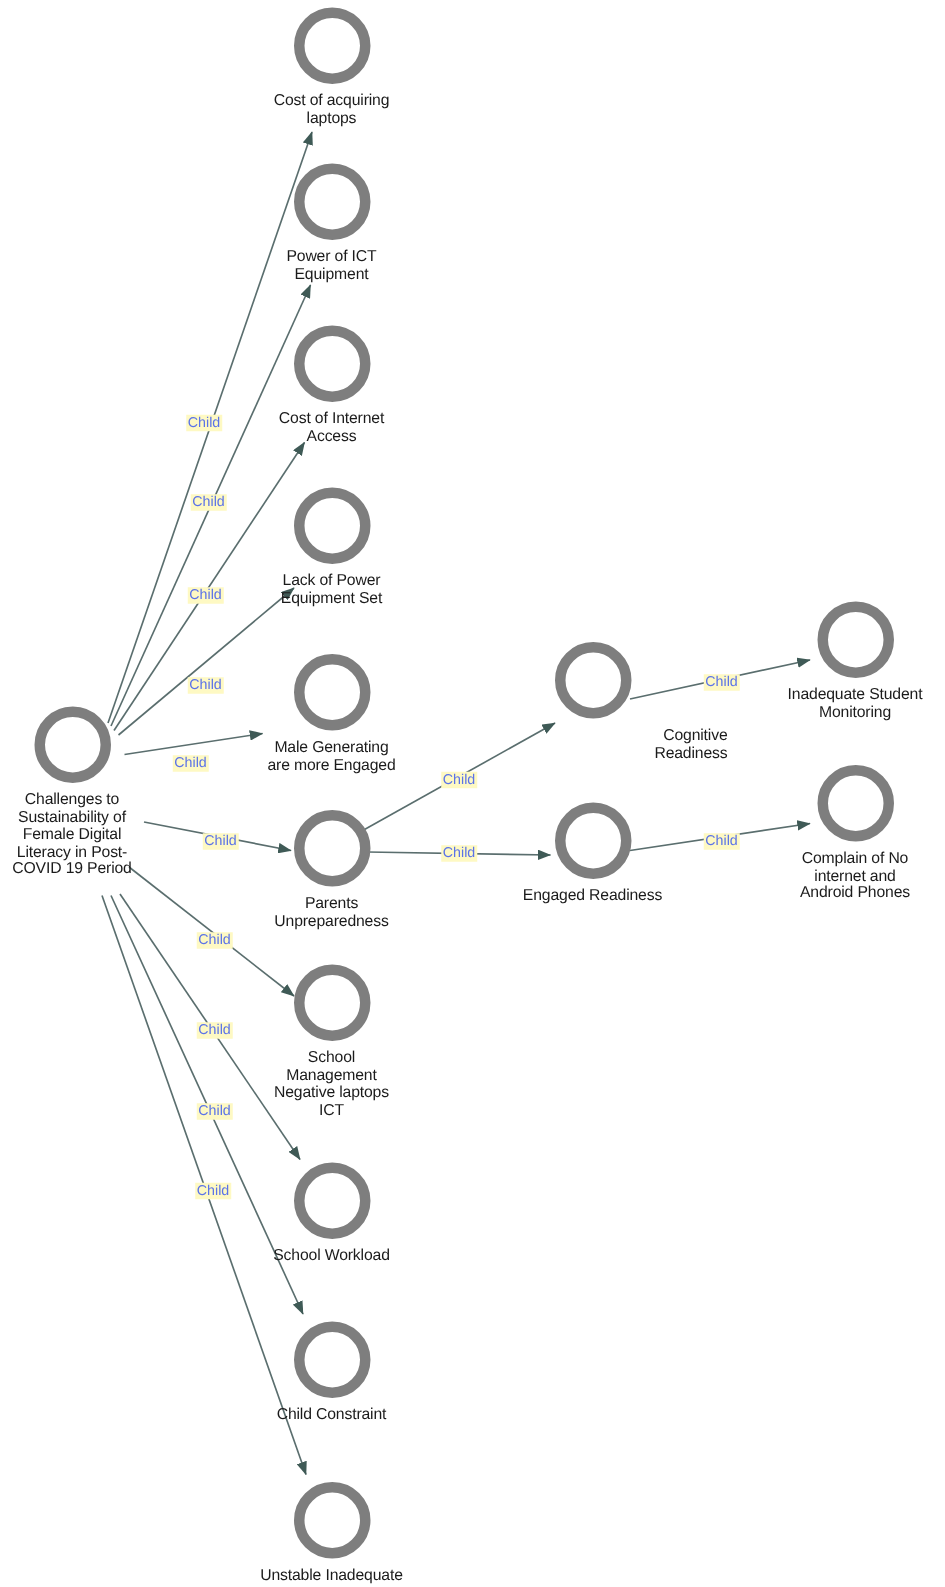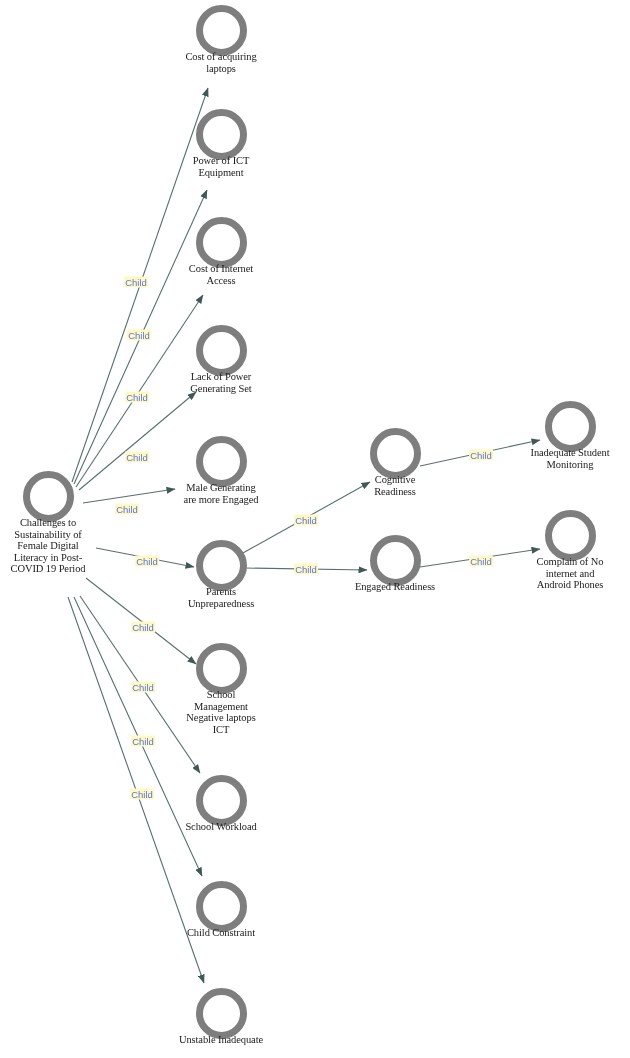--- a/index.html
+++ b/index.html
@@ -37,27 +37,27 @@
     border: 7px solid #7e7e7e;
     border-radius: 50%;
     background: #ffffff;
     left: -25px;
     top: -25px;
     box-sizing: content-box;
   }
   .node-label {
     position: absolute;
     left: -90px;
-    top: 21px;
+    top: 32px;
     width: 180px;
     text-align: center;
     font-size: 10.5px;
     line-height: 11.5px;
     color: #1b1b1b;
-    font-family: Liberation Serif, serif;
+    font-family: Liberation Sans, sans-serif;
     white-space: pre-line;
     letter-spacing: -0.1px;
   }
   .edge-label {
     position: absolute;
     font-size: 9.5px;
     color: #5b73e8;
     font-family: "Liberation Sans", sans-serif;
     white-space: nowrap;
     transform: translate(-50%, -50%);
@@ -115,21 +115,21 @@
 Equipment</div>
       </div>
       <div class="node" style="left: 221px; top: 242px;">
         <div class="node-ring" style="border-color: rgb(126, 126, 126);"></div>
         <div class="node-label" style="color: rgb(27, 27, 27);">Cost of Internet
 Access</div>
       </div>
       <div class="node" style="left: 221px; top: 350px;">
         <div class="node-ring" style="border-color: rgb(126, 126, 126);"></div>
         <div class="node-label" style="color: rgb(27, 27, 27);">Lack of Power
-Generating Set</div>
+Equipment Set</div>
       </div>
       <div class="node" style="left: 221px; top: 461px;">
         <div class="node-ring" style="border-color: rgb(126, 126, 126);"></div>
         <div class="node-label" style="color: rgb(27, 27, 27);">Male Generating
 are more Engaged</div>
       </div>
       <div class="node" style="left: 221px; top: 565px;">
         <div class="node-ring" style="border-color: rgb(126, 126, 126);"></div>
         <div class="node-label" style="color: rgb(27, 27, 27);">Parents
 Unpreparedness</div>
@@ -148,21 +148,21 @@
       <div class="node" style="left: 221px; top: 906px;">
         <div class="node-ring" style="border-color: rgb(126, 126, 126);"></div>
         <div class="node-label" style="color: rgb(27, 27, 27);">Child Constraint</div>
       </div>
       <div class="node" style="left: 221px; top: 1013px;">
         <div class="node-ring" style="border-color: rgb(126, 126, 126);"></div>
         <div class="node-label" style="color: rgb(27, 27, 27);">Unstable Inadequate</div>
       </div>
       <div class="node" style="left: 395px; top: 453px;">
         <div class="node-ring" style="border-color: rgb(126, 126, 126);"></div>
-        <div class="node-label" style="color: rgb(27, 27, 27);">Cognitive
+        <div class="node-label" style="color: rgb(27, 27, 27); text-align: right;">Cognitive
 Readiness</div>
       </div>
       <div class="node" style="left: 395px; top: 560px;">
         <div class="node-ring" style="border-color: rgb(126, 126, 126);"></div>
         <div class="node-label" style="color: rgb(27, 27, 27);">Engaged Readiness</div>
       </div>
       <div class="node" style="left: 570px; top: 426px;">
         <div class="node-ring" style="border-color: rgb(126, 126, 126);"></div>
         <div class="node-label" style="color: rgb(27, 27, 27);">Inadequate Student
 Monitoring</div>

